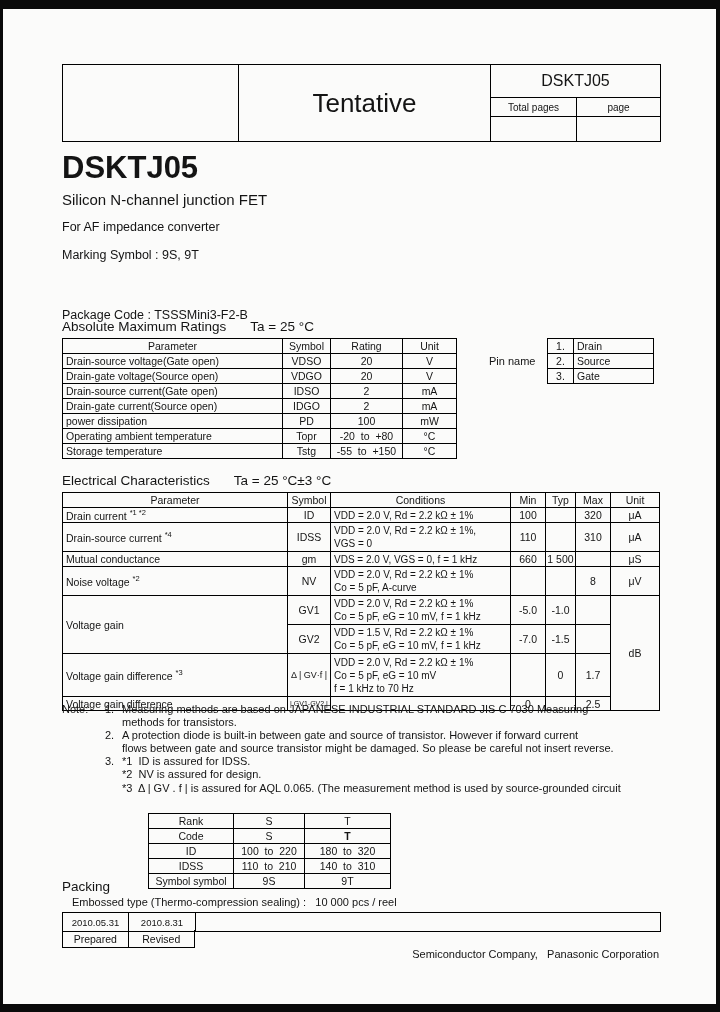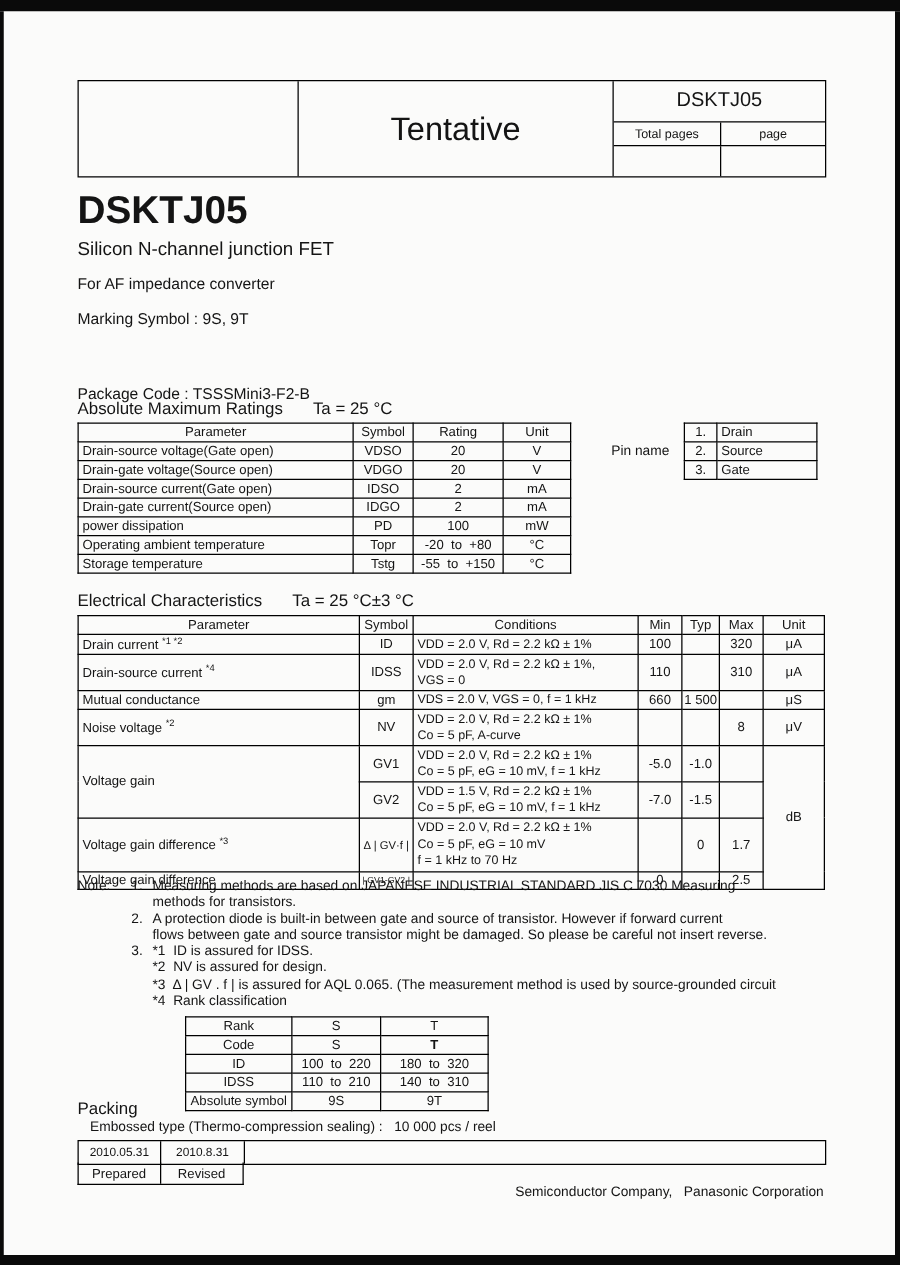--- a/index.html
+++ b/index.html
@@ -306,21 +306,20 @@
     </table>
 
   <div class="abs notes">
     <div class="nline"><span class="nlabel">Note:</span><span class="nnum">1.</span><span>Measuring methods are based on JAPANESE INDUSTRIAL STANDARD JIS C 7030 Measuring</span></div>
     <div class="nline cont">methods for transistors.</div>
     <div class="nline"><span class="nlabel"></span><span class="nnum">2.</span><span>A protection diode is built-in between gate and source of transistor. However if forward current</span></div>
     <div class="nline cont">flows between gate and source transistor might be damaged. So please be careful not insert reverse.</div>
     <div class="nline"><span class="nlabel"></span><span class="nnum">3.</span><span>*1  ID is assured for IDSS.</span></div>
     <div class="nline cont">*2  NV is assured for design.</div>
     <div class="nline cont">*3  Δ | GV . f | is assured for AQL 0.065. (The measurement method is used by source-grounded circuit</div>
-    <div class="nline cont">*4  Rank classification</div>
   </div>
 
   <table class="abs rank-tbl" style="width:242px;">
     <colgroup>
         <col style="width:85px">
         <col style="width:71px">
         <col style="width:86px">
       </colgroup>
     <tbody>
         <tr class="h14">
@@ -337,21 +336,21 @@
       <td class="c">ID</td>
       <td class="c pre">100  to  220</td>
       <td class="c pre">180  to  320</td>
     </tr>
     <tr class="h14">
       <td class="c">IDSS</td>
       <td class="c pre">110  to  210</td>
       <td class="c pre">140  to  310</td>
     </tr>
     <tr class="h14">
-      <td class="c">Absolute symbol</td>
+      <td class="c">Symbol symbol</td>
       <td class="c">9S</td>
       <td class="c">9T</td>
     </tr>
   </tbody>
     </table>
 
   <div class="abs pk-title">Packing</div>
   <div class="abs pk-desc pre">Embossed type (Thermo-compression sealing) :   10 000 pcs / reel</div>
 
   <div class="abs rev1">

